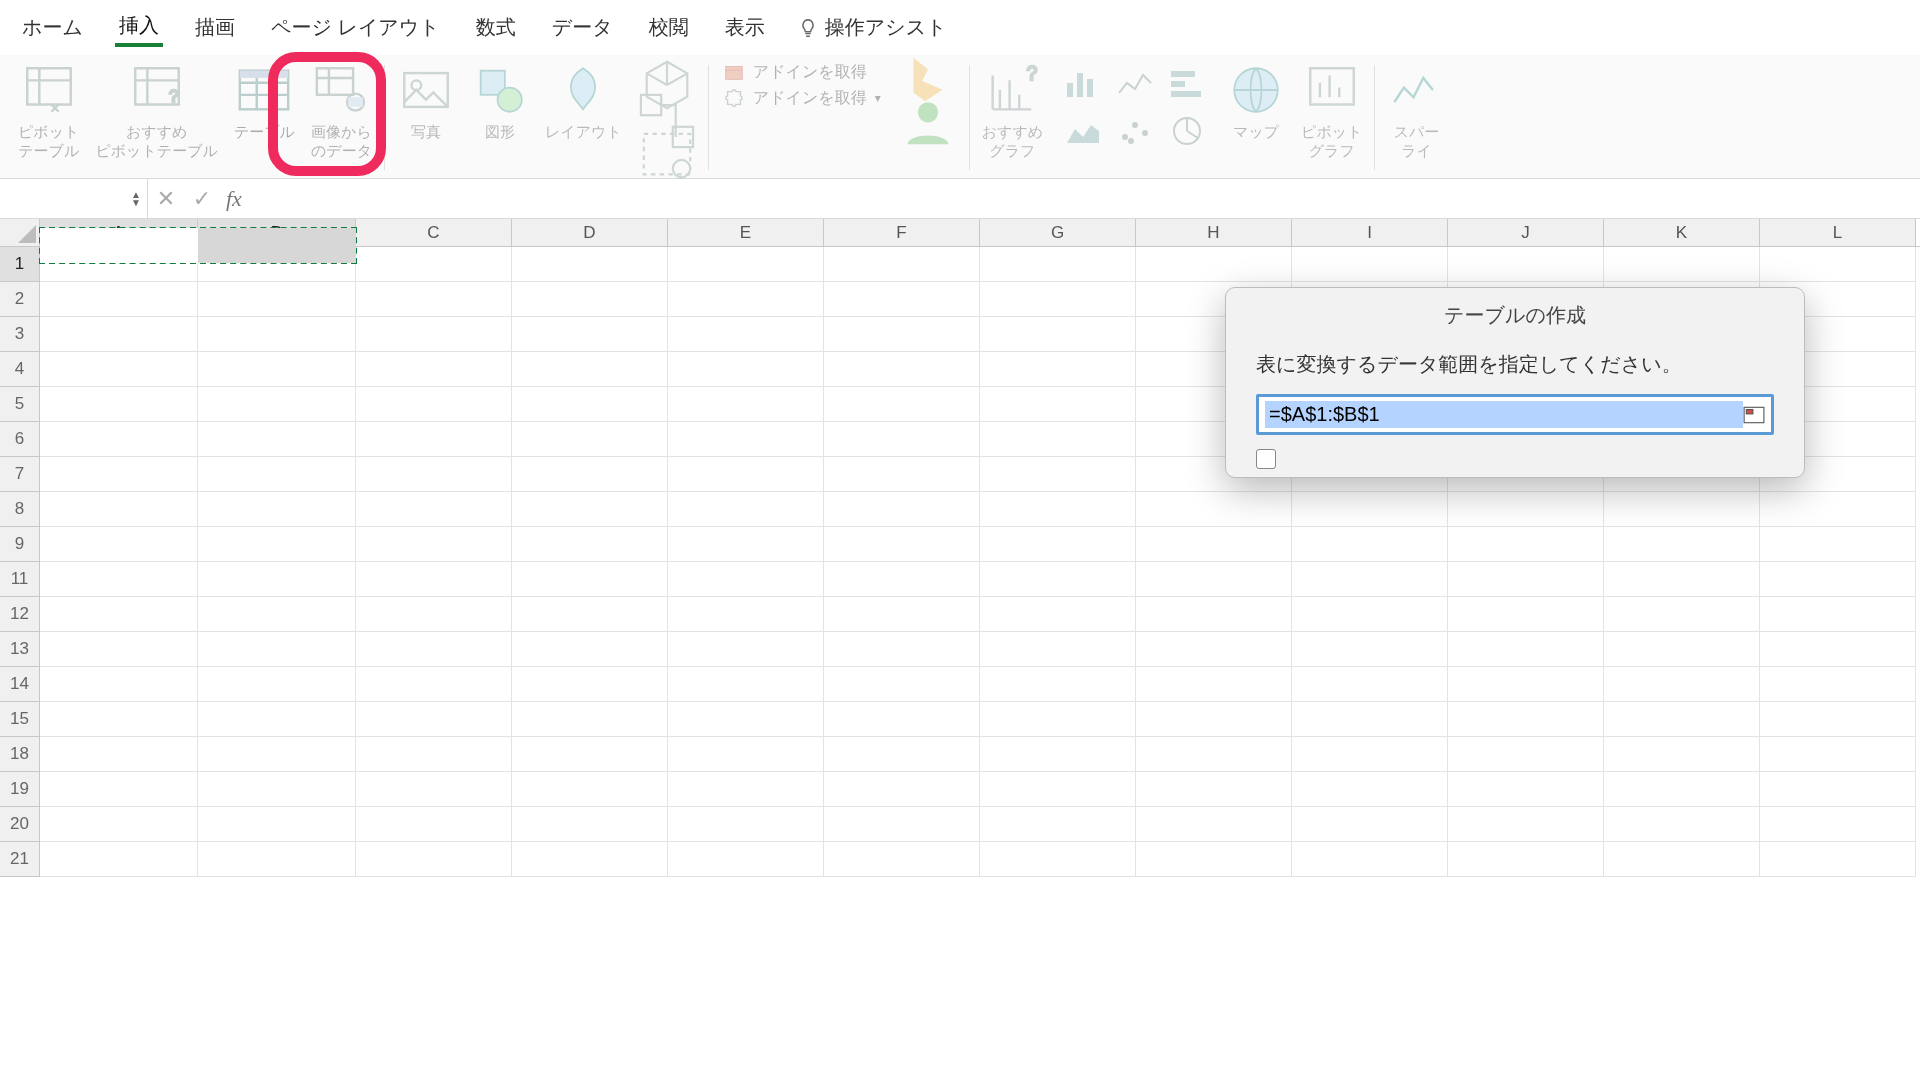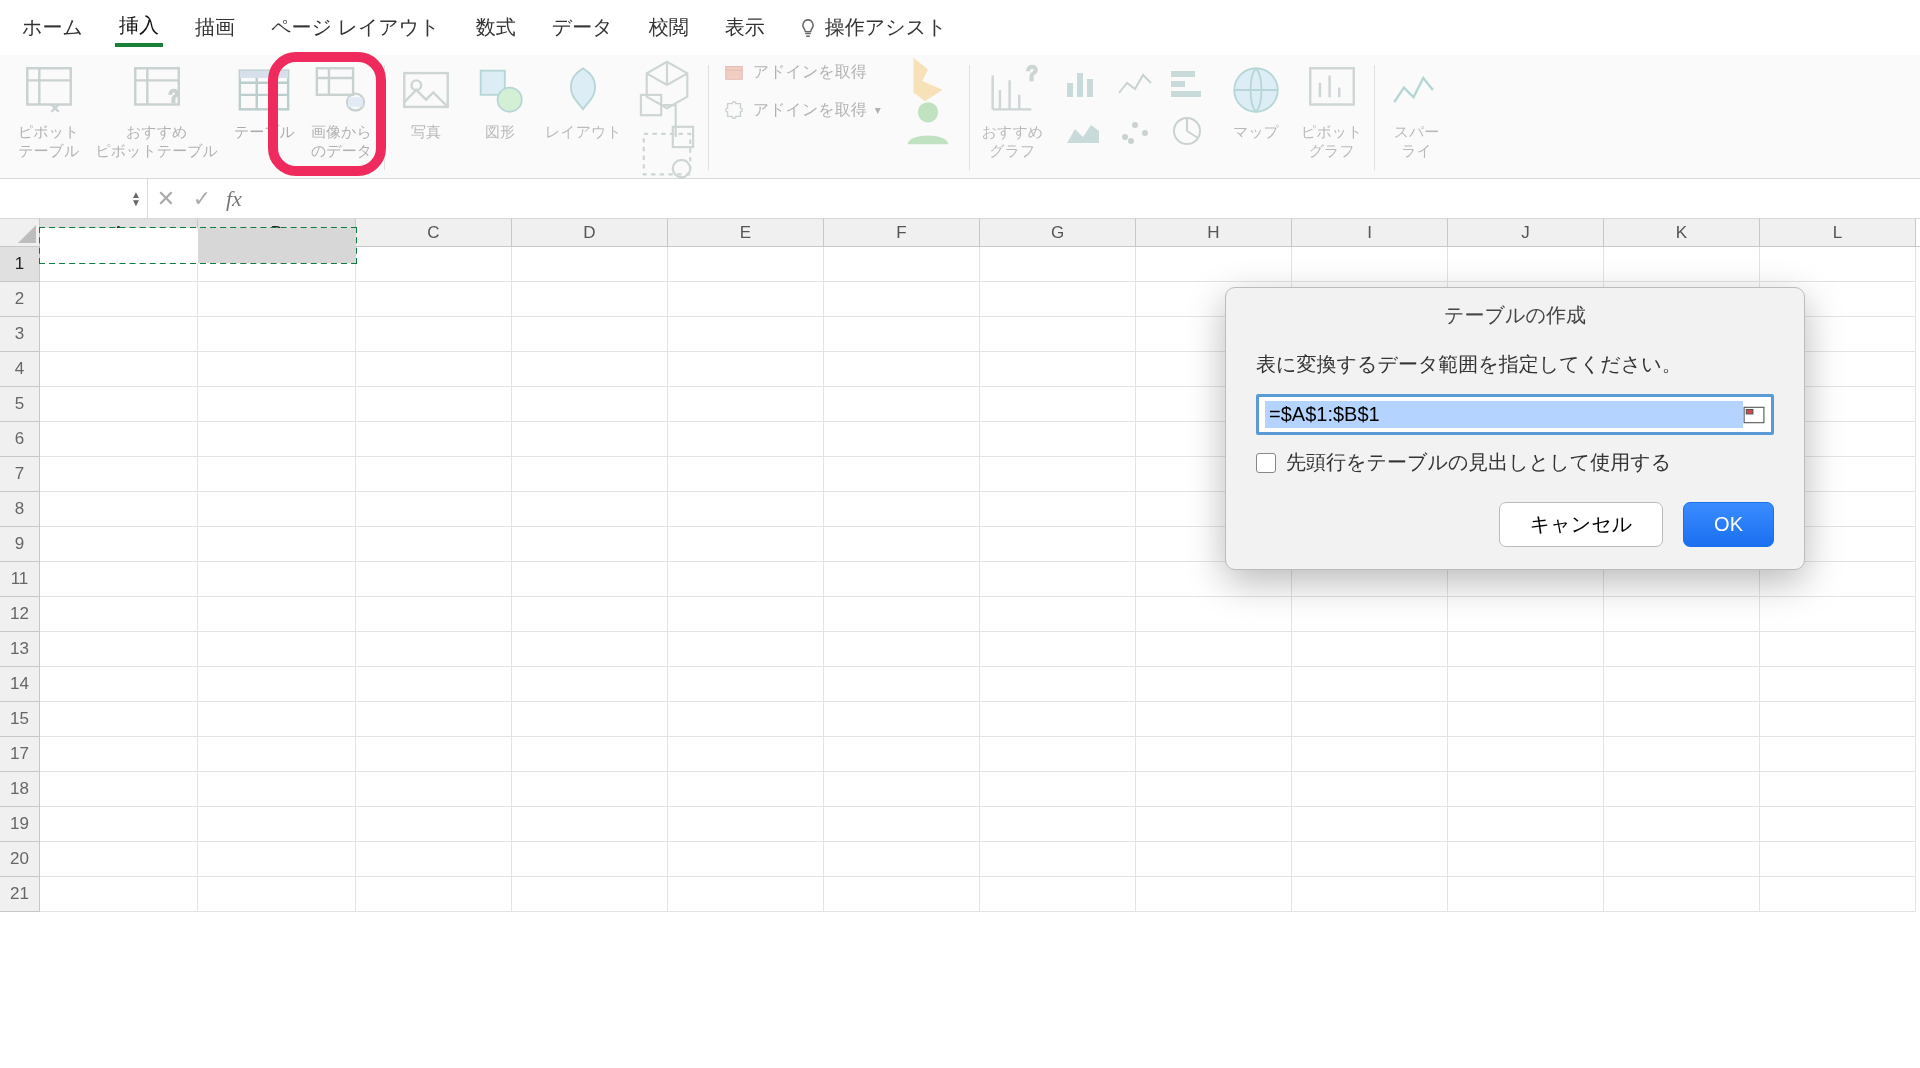--- a/index.html
+++ b/index.html
@@ -15,21 +15,21 @@
     
     .ribbon { display: flex; align-items: flex-start; padding: 6px 10px 4px 10px; background: #fafafa; border-bottom: 1px solid #d9d9d9; height: 124px; position: relative; }
     .ribbon-group { display: flex; flex-direction: column; align-items: center; justify-content: flex-start; padding: 0 8px; opacity: 0.5; }
     .ribbon-group.dim { opacity: 0.45; }
     .ribbon-icon { width: 58px; height: 58px; display: flex; align-items: center; justify-content: center; }
     .ribbon-label { font-size: 15px; color: #6b6b6b; text-align: center; line-height: 1.25; margin-top: 4px; white-space: pre; }
     .ribbon-sep { width: 1px; background: #e0e0e0; align-self: stretch; margin: 4px 4px; }
 
     .ribbon-highlight { position: absolute; left: 268px; top: 52px; width: 118px; height: 124px; border: 10px solid #ef2a5d; border-radius: 28px; pointer-events: none; z-index: 5; }
 
-    .addin-group { display: flex; flex-direction: column; gap: 16px; justify-content: center; padding: 0 10px; opacity: 0.5; }
+    .addin-group { display: flex; flex-direction: column; gap: 4px; justify-content: center; padding: 0 10px; opacity: 0.5; }
     .addin-line { display: flex; align-items: center; gap: 8px; font-size: 16px; color: #6b6b6b; }
     .addin-icon { width: 22px; height: 22px; }
 
     .chart-group { display: flex; align-items: flex-start; padding: 0 8px; opacity: 0.5; gap: 6px; }
     .chart-grid { display: grid; grid-template-columns: repeat(3, 48px); grid-template-rows: repeat(2, 44px); gap: 4px; align-items: center; justify-items: center; }
     .chart-grid svg { width: 42px; height: 36px; }
 
     
     .formula-bar { display: flex; align-items: center; height: 40px; border-bottom: 1px solid #d9d9d9; background: #fff; }
     .name-box { width: 148px; height: 100%; border-right: 1px solid #d9d9d9; display: flex; align-items: center; justify-content: flex-end; padding-right: 6px; }
@@ -531,35 +531,20 @@
         <div class="cell" style="width: 156px;"></div>
         <div class="cell" style="width: 156px;"></div>
         <div class="cell" style="width: 156px;"></div>
         <div class="cell" style="width: 156px;"></div>
         <div class="cell" style="width: 156px;"></div>
         <div class="cell" style="width: 156px;"></div>
         <div class="cell" style="width: 156px;"></div>
         <div class="cell" style="width: 156px;"></div>
       </div>
       <div class="row">
-        <div class="row-header">17</div>
-        <div class="cell" style="width: 158px;"></div>
-        <div class="cell" style="width: 158px;"></div>
-        <div class="cell" style="width: 156px;"></div>
-        <div class="cell" style="width: 156px;"></div>
-        <div class="cell" style="width: 156px;"></div>
-        <div class="cell" style="width: 156px;"></div>
-        <div class="cell" style="width: 156px;"></div>
-        <div class="cell" style="width: 156px;"></div>
-        <div class="cell" style="width: 156px;"></div>
-        <div class="cell" style="width: 156px;"></div>
-        <div class="cell" style="width: 156px;"></div>
-        <div class="cell" style="width: 156px;"></div>
-      </div>
-      <div class="row">
         <div class="row-header">18</div>
         <div class="cell" style="width: 158px;"></div>
         <div class="cell" style="width: 158px;"></div>
         <div class="cell" style="width: 156px;"></div>
         <div class="cell" style="width: 156px;"></div>
         <div class="cell" style="width: 156px;"></div>
         <div class="cell" style="width: 156px;"></div>
         <div class="cell" style="width: 156px;"></div>
         <div class="cell" style="width: 156px;"></div>
         <div class="cell" style="width: 156px;"></div>
@@ -628,20 +613,15 @@
     <div class="dialog-msg">表に変換するデータ範囲を指定してください。</div>
     <div class="range-input-wrap">
       <input class="range-input" value="=$A$1:$B$1" style="">
       <svg class="range-input-btn" viewBox="0 0 20 16" fill="none" stroke="#555">
           <rect x="1" y="1" width="18" height="14"></rect>
           <rect x="3" y="3" width="6" height="4" fill="#d44"></rect>
         </svg>
     </div>
     <div class="checkbox-row">
       <div class="checkbox"></div>
-      <span>先頭行をテーブルの見出しとして使用する</span>
-    </div>
-  </div>
-  <div class="dialog-buttons">
-    <button class="btn">キャンセル</button>
-    <button class="btn primary">OK</button>
+    </div>
   </div>
 </div>
 
 </body></html>

